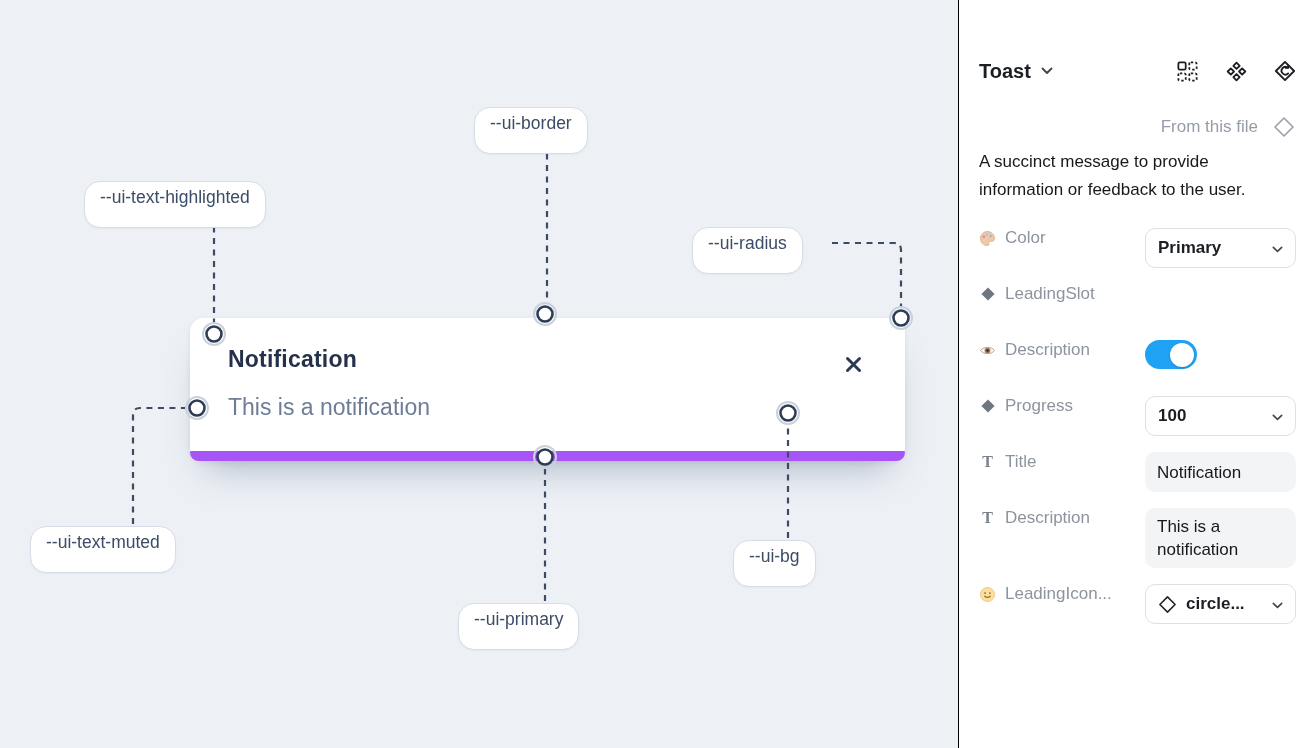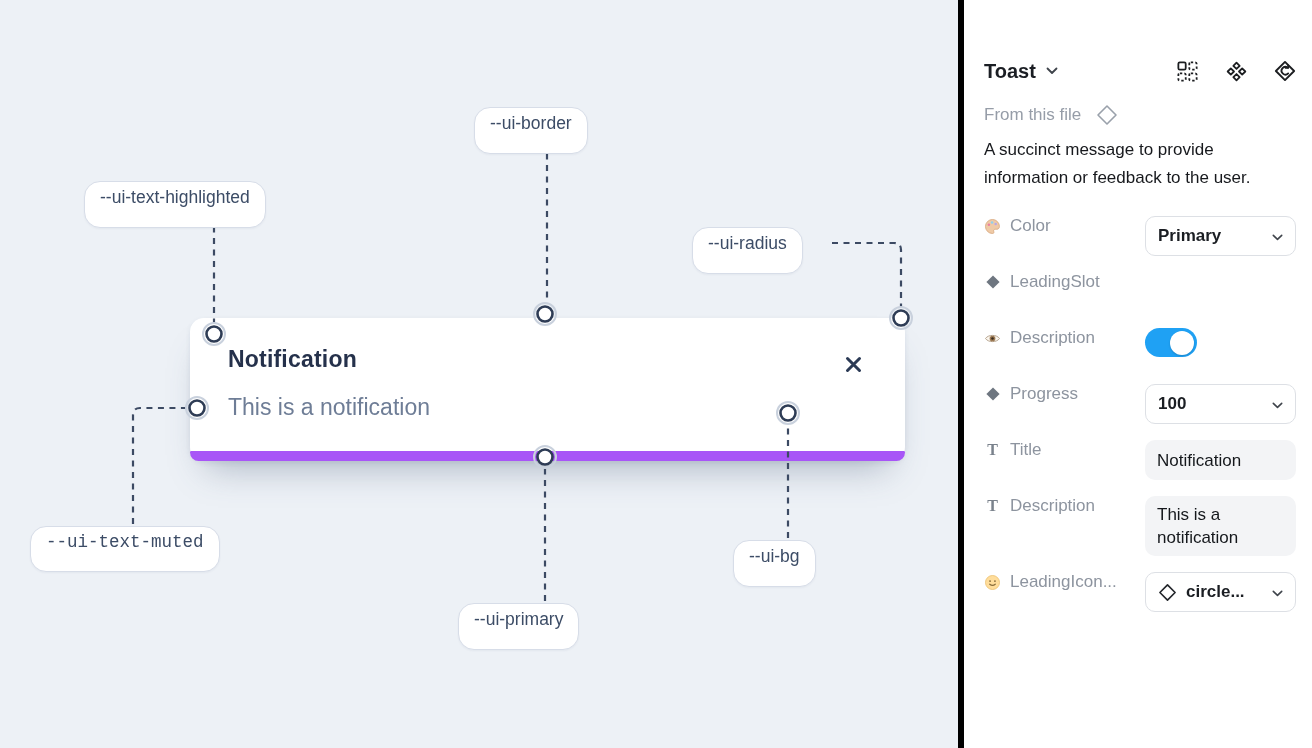--- a/index.html
+++ b/index.html
@@ -43,37 +43,37 @@
     border-radius:16px;
     padding:5px 15px 19px 15px;
     font-size:17.5px;
     color:#3c4c66;
     white-space:nowrap;
     box-shadow:0 1px 2px rgba(40,60,90,.05);
   }
   .ann-border      { left:474px; top:107px; }
   .ann-highlighted { left:84px;  top:181px; }
   .ann-radius      { left:684px; top:227px;margin-left:8px; }
-  .ann-muted       { left:30px;  top:526px;font-family:Liberation Mono, monospace; }
+  .ann-muted       { left:30px;  top:526px; }
   .ann-primary     { left:458px; top:603px; }
   .ann-bg          { left:733px; top:540px; }
 
   
   .panel {
     width:354px; height:748px; background:#ffffff; flex:none;
-    border-left:6px solid #000000;
+    border-left:1px solid #000000;
     padding:56px 16px 0 20px;
   }
   .panel-header { display:flex; align-items:center; height:30px; }
   .panel-title { font-size:20px; font-weight:700; color:#1b1e24; }
   .title-chevron { margin-left:10px; display:flex; align-items:center; cursor:pointer; }
   .header-icons { margin-left:auto; display:flex; align-items:center; gap:27px; }
   .hicon { width:22px; height:22px; display:flex; align-items:center; justify-content:center; cursor:pointer; }
 
-  .source-row { display:flex; align-items:center; margin-top:16px; height:26px; }
+  .source-row { display:flex; align-items:center; margin-top:28px; height:26px;justify-content:flex-end; }
   .source-label { font-size:17px; color:#969da8; }
   .source-diamond { margin-left:14px; display:flex; align-items:center; }
 
   .panel-desc {
     margin-top:8px; font-size:17px; line-height:28px; color:#17191d;
   }
 
   .props { margin-top:24px; }
   .prop-row {
     display:flex; align-items:flex-start; justify-content:space-between;

